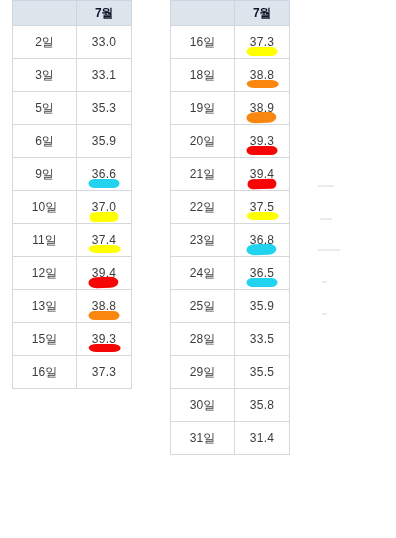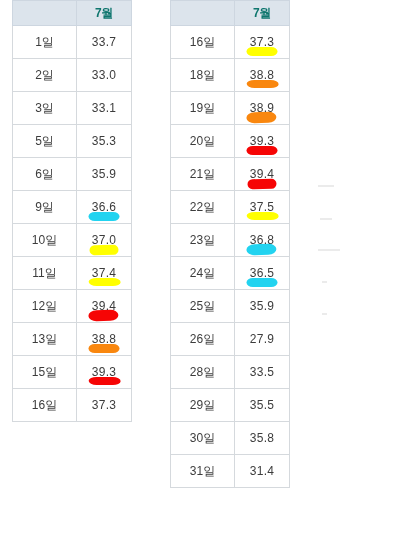--- a/index.html
+++ b/index.html
@@ -50,21 +50,21 @@
     color: #3c3c3c;
     background: #ffffff;
   }
 
   table.month-table thead th {
     height: 24px;
     background: #dce4ec;
     border-color: #cdd6e0;
     font-weight: bold;
     font-size: 12px;
-    color: #0f766e;
+    color: #0f172a;
     letter-spacing: -0.3px;
   }
   table.month-table thead th.blank-head {
     background: #dce4ec;
   }
 
   table.month-table tbody td {
     height: 32px;
   }
 
@@ -123,26 +123,20 @@
           <col class="c-val">
         </colgroup>
       <thead>
         <tr>
           <th class="blank-head"></th>
           <th>7월</th>
         </tr>
       </thead>
       <tbody id="left-body">
           <tr>
-            <td>1일</td>
-            <td>
-              <span class="cell-inner"><span class="cell-value">33.7</span></span>
-            </td>
-          </tr>
-          <tr>
             <td>2일</td>
             <td>
               <span class="cell-inner"><span class="cell-value">33.0</span></span>
             </td>
           </tr>
           <tr>
             <td>3일</td>
             <td>
               <span class="cell-inner"><span class="cell-value">33.1</span></span>
             </td>
@@ -266,26 +260,20 @@
               <span class="cell-inner"><span class="marker m-cyan v1"></span><span class="cell-value">36.5</span></span>
             </td>
           </tr>
           <tr>
             <td>25일</td>
             <td>
               <span class="cell-inner"><span class="cell-value">35.9</span></span>
             </td>
           </tr>
           <tr>
-            <td>26일</td>
-            <td>
-              <span class="cell-inner"><span class="cell-value">27.9</span></span>
-            </td>
-          </tr>
-          <tr>
             <td>28일</td>
             <td>
               <span class="cell-inner"><span class="cell-value">33.5</span></span>
             </td>
           </tr>
           <tr>
             <td>29일</td>
             <td>
               <span class="cell-inner"><span class="cell-value">35.5</span></span>
             </td>

